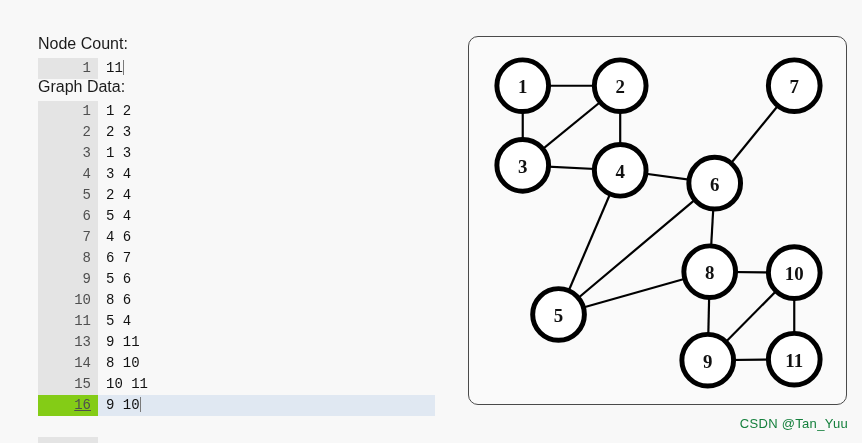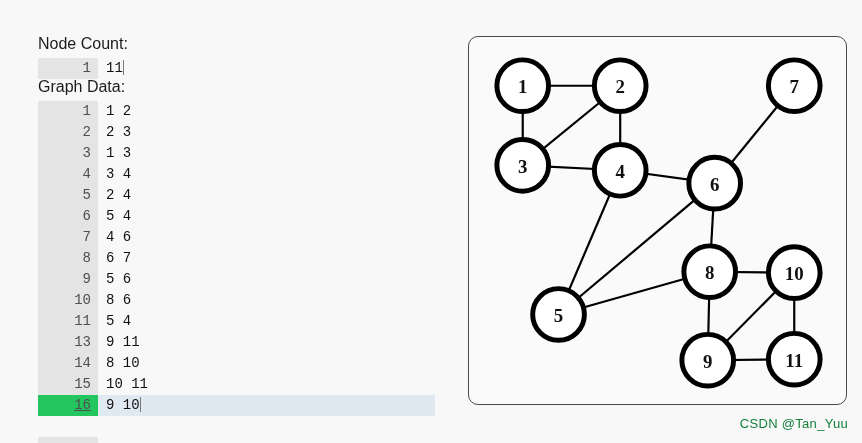--- a/index.html
+++ b/index.html
@@ -61,21 +61,21 @@
     color: #4f4f4f;
     text-align: right;
     padding-right: 7px;
     box-sizing: border-box;
     font-family: "Liberation Mono", monospace;
     font-size: 14px;
     height: 21px;
     line-height: 21px;
   }
   .code-row.highlight .gutter {
-    background: #22c55e;
+    background: #84cc16;
     text-decoration: underline;
   }
   .code-text {
     padding-left: 8px;
     color: #111111;
     white-space: pre;
     font-family: "Liberation Mono", monospace;
     font-size: 14px;
     position: relative;
   }

